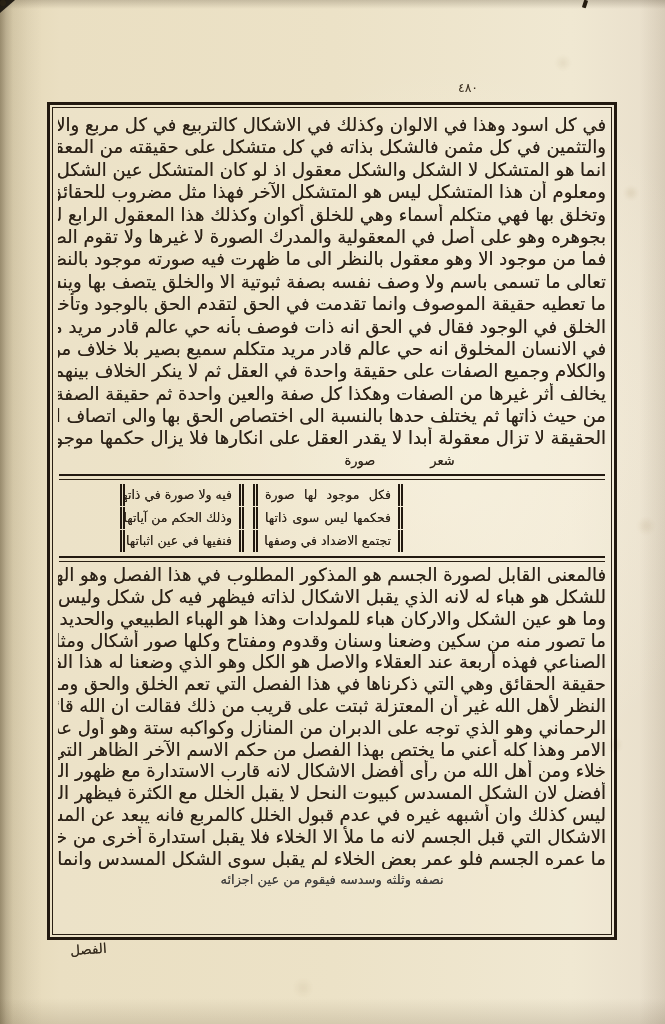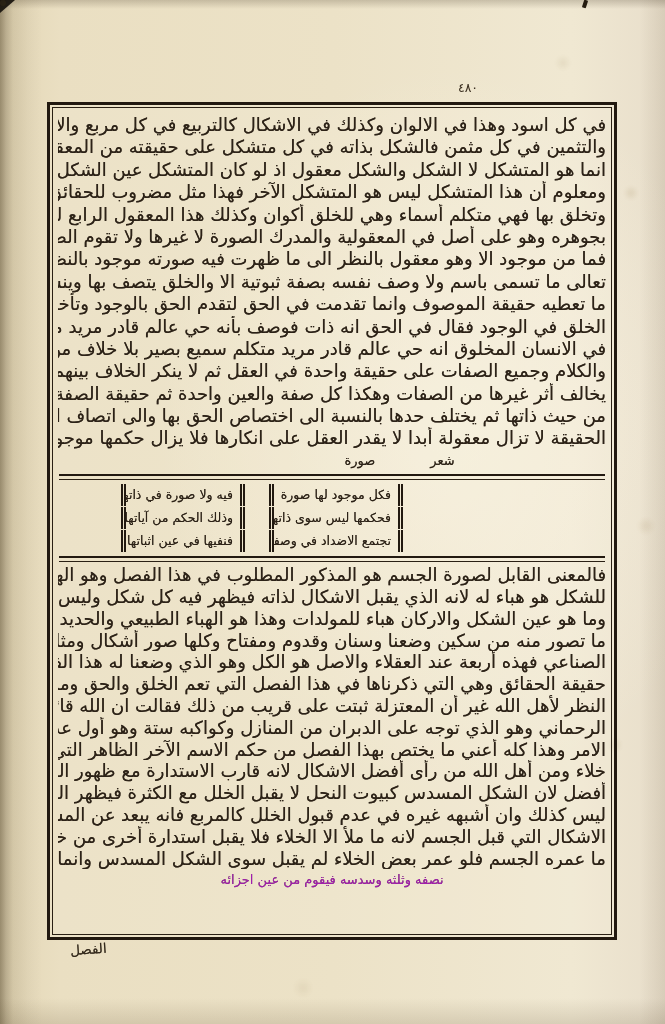--- a/index.html
+++ b/index.html
@@ -38,34 +38,34 @@
   .frame-inner{position:absolute;inset:2px;border:1px solid #2a2014;padding:6px 5px 0 5px;
     box-sizing:border-box;direction:rtl;}
   .line{height:22.4px;line-height:22.4px;font-size:18px;color:#2c2217;
     white-space:nowrap;overflow:hidden;
     text-align:justify;text-align-last:justify;
     text-shadow:0 0 .4px rgba(44,34,23,.7);}
   .block2 .line{height:21.8px;line-height:21.8px;}
   .ending-line{height:22.4px;line-height:22.4px;font-size:13px;color:#2c2217;
     display:flex;direction:rtl;justify-content:center;gap:55px;padding-left:135px;
     text-shadow:0 0 .4px rgba(44,34,23,.7);}
-  .closing-line{height:21.8px;line-height:21.8px;font-size:13px;color:#a21caf;
+  .closing-line{height:21.8px;line-height:21.8px;font-size:13px;color:#404040;
     text-align:center;text-align-last:center;white-space:nowrap;
     text-shadow:0 0 .4px rgba(44,34,23,.7);}
   
   .rule-double{height:3px;border-top:2px solid #221910;border-bottom:1px solid #2a2014;
     margin:2px 1px;}
   .poem{padding:1px 203px 1px 0;}
   .poem-row{display:flex;direction:rtl;margin:1px 0;}
   .hemistich{height:22px;line-height:22px;font-size:12.5px;color:#2c2217;
     border-right:5px double #221910;border-left:5px double #221910;
     padding:0 7px;box-sizing:border-box;white-space:nowrap;overflow:hidden;
     text-align:justify;text-align-last:justify;
     text-shadow:0 0 .4px rgba(44,34,23,.7);}
-  .hemi-right{width:134px;margin-left:24px;}
+  .hemi-right{width:150px;margin-left:9px;}
   .hemi-left{width:124px;margin-left:36px;}
   .catchword{position:absolute;left:70px;top:941px;font-size:13.5px;color:#342a1c;
     transform:rotate(-4deg);text-shadow:0 0 .4px rgba(44,34,23,.6);}
 </style>
 </head>
 <body>
 
 <div class="vignette"></div>
 <div class="corner-tl"></div>
 <div class="speck-top"></div>

